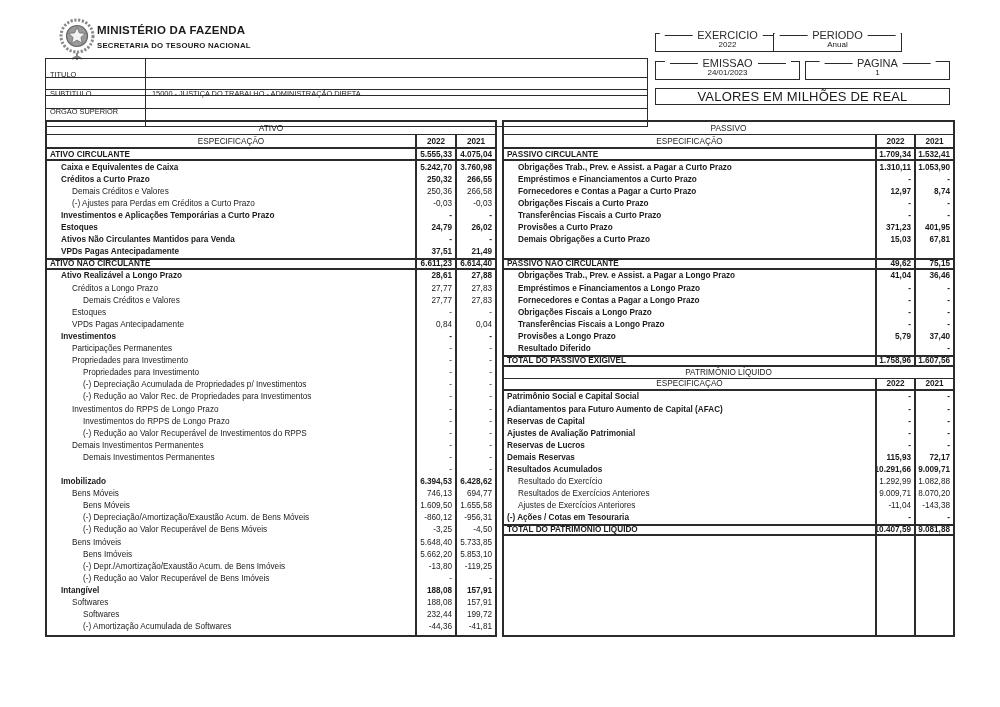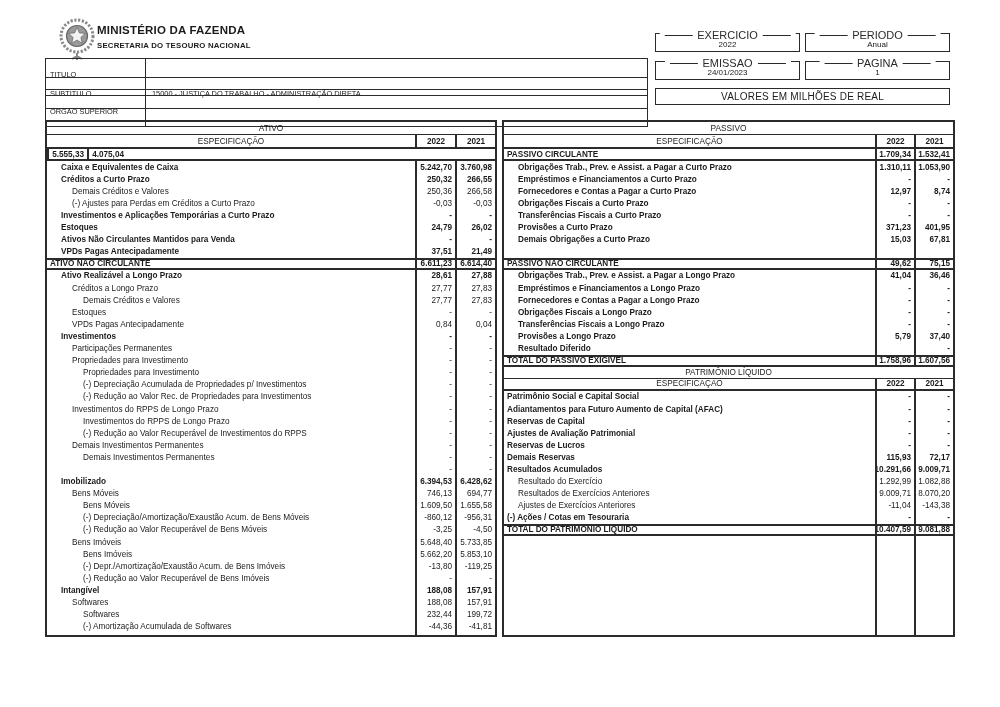--- a/index.html
+++ b/index.html
@@ -13,21 +13,21 @@
 
   .hfield{position:absolute;left:45px;width:603px;height:32px;border:1.5px solid #2b2b2b;display:flex;font-size:7.4px}
   .hfield .hl{width:100px;flex:0 0 100px;border-right:1.5px solid #2b2b2b;display:flex;align-items:center;padding-left:4px}
   .hfield .hv{flex:1;display:flex;align-items:center;padding-left:6px}
 
   .legendbox{position:absolute;border:1.5px solid #2b2b2b;background:#fff}
   .legendbox .lg{position:absolute;top:-5px;left:50%;transform:translateX(-50%);background:#fff;padding:0 5px;
     font-size:11px;white-space:nowrap;display:flex;align-items:center;gap:5px;color:#2b2b2b}
   .legendbox .lg::before,.legendbox .lg::after{content:"";width:28px;border-top:1.5px solid #2b2b2b}
   .legendbox .val{position:absolute;left:0;right:0;bottom:2px;text-align:center;font-size:8px}
-  .plainbox{position:absolute;border:1.5px solid #2b2b2b;display:flex;align-items:center;justify-content:center;font-size:10px;letter-spacing:.2px}
+  .plainbox{position:absolute;border:1.5px solid #2b2b2b;display:flex;align-items:center;justify-content:center;font-size:13px;letter-spacing:.2px}
 
   
   .fintable{position:absolute;top:120px;height:517px;border:2px solid #2b2b2b;display:flex;flex-direction:column;font-size:8.2px}
   #ativo-table{left:45px;width:452px}
   #passivo-table{left:502px;width:453px}
   .tbl-title{height:13px;flex:0 0 13px;display:flex;align-items:center;justify-content:center;border-bottom:1px solid #2b2b2b;font-size:8.3px}
   .tbl-colhead{height:14px;flex:0 0 14px;display:flex;border-bottom:2px solid #2b2b2b}
   .tbl-rows{display:flex;flex-direction:column}
   .trow{height:12.1px;flex:0 0 12.1px;display:flex}
   .trow.bt{border-top:2px solid #2b2b2b}
@@ -65,21 +65,21 @@
 </div>
 <div class="hfield" style="top:95px">
   <div class="hl">ORGAO SUPERIOR</div>
   <div class="hv"></div>
 </div>
 
 <div class="legendbox" style="left:655px;top:33px;width:145px;height:19px">
   <div class="lg">EXERCICIO</div>
   <div class="val">2022</div>
 </div>
-<div class="legendbox" style="left:805px;top:33px;width:145px;height:19px">
+<div class="legendbox" style="left:773px;top:33px;width:129px;height:19px">
   <div class="lg">PERIODO</div>
   <div class="val">Anual</div>
 </div>
 <div class="legendbox" style="left:655px;top:61px;width:145px;height:19px">
   <div class="lg">EMISSAO</div>
   <div class="val">24/01/2023</div>
 </div>
 <div class="legendbox" style="left:805px;top:61px;width:145px;height:19px">
   <div class="lg">PAGINA</div>
   <div class="val">1</div>
@@ -88,20 +88,21 @@
 
 <div class="fintable" id="ativo-table">
   <div class="tbl-title">ATIVO</div>
   <div class="tbl-colhead">
     <div class="c-label">ESPECIFICAÇÃO</div>
     <div class="c-v">2022</div>
     <div class="c-v">2021</div>
   </div>
   <div class="tbl-rows" id="ativo-rows">
       <div class="trow bb bold">
+        <div class="c-label" style="padding-left: 3px;">ATIVO CIRCULANTE</div>
         <div class="c-v">5.555,33</div>
         <div class="c-v">4.075,04</div>
       </div>
       <div class="trow bold">
         <div class="c-label" style="padding-left: 14px;">Caixa e Equivalentes de Caixa</div>
         <div class="c-v">5.242,70</div>
         <div class="c-v">3.760,98</div>
       </div>
       <div class="trow bold">
         <div class="c-label" style="padding-left: 14px;">Créditos a Curto Prazo</div>

